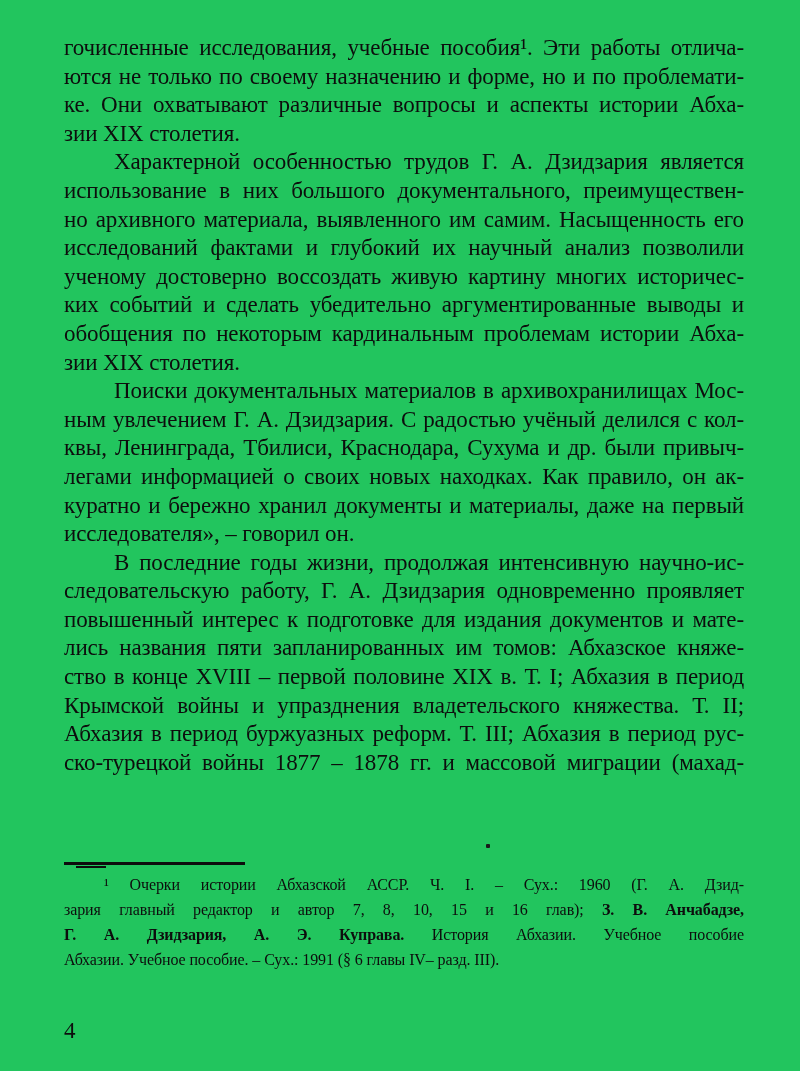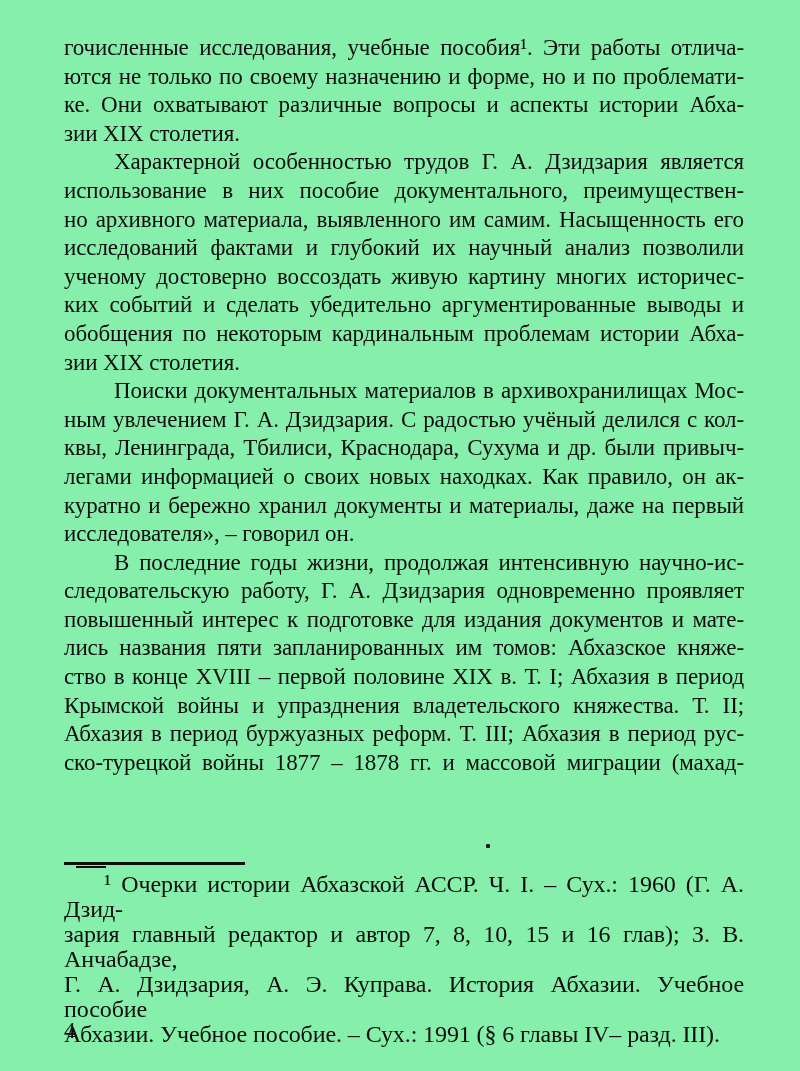--- a/index.html
+++ b/index.html
@@ -4,21 +4,21 @@
 <style>
   html, body {
     margin: 0;
     padding: 0;
     background: #ffffff;
   }
   #book-page {
     position: relative;
     width: 800px;
     height: 1071px;
-    background: #86efac;
+    background: #22c55e;
     color: #0d0d0d;
     font-family: "Liberation Serif", "DejaVu Serif", serif;
     overflow: hidden;
   }
   
   #body-text {
     position: absolute;
     left: 64px;
     top: 34px;
     width: 680px;
@@ -62,34 +62,34 @@
     top: 866px;
     width: 30px;
     height: 2px;
     background: #0d0d0d;
   }
   #footnote {
     position: absolute;
     left: 64px;
     top: 872px;
     width: 680px;
-    font-size: 24px;
+    font-size: 16px;
     line-height: 25px;
     letter-spacing: -0.1px;
   }
   .fn-line {
     text-align: justify;
     text-align-last: justify;
   }
   .fn-line.no-just {
     text-align: center;
     text-align-last: left;
   }
   .fn-line.indented { text-indent: 40px; }
-  .fn-bold { font-weight: normal; }
+  .fn-bold { font-weight: bold; }
   
   #page-number {
     position: absolute;
     left: 64px;
     top: 1017px;
     font-size: 23px;
     line-height: 28px;
   }
 </style>
 </head>
@@ -99,21 +99,21 @@
 
   <div id="body-text">
       <div class="para">
         <div class="line">гочисленные исследования, учебные пособия¹. Эти работы отлича-</div>
         <div class="line">ются не только по своему назначению и форме, но и по проблемати-</div>
         <div class="line">ке. Они охватывают различные вопросы и аспекты истории Абха-</div>
         <div class="line no-just">зии XIX столетия.</div>
       </div>
       <div class="para">
         <div class="line indented">Характерной особенностью трудов Г. А. Дзидзария является</div>
-        <div class="line">использование в них пособие документального, преимуществен-</div>
+        <div class="line">использование в них большого документального, преимуществен-</div>
         <div class="line">но архивного материала, выявленного им самим. Насыщенность его</div>
         <div class="line">исследований фактами и глубокий их научный анализ позволили</div>
         <div class="line">ученому достоверно воссоздать живую картину многих историчес-</div>
         <div class="line">ких событий и сделать убедительно аргументированные выводы и</div>
         <div class="line">обобщения по некоторым кардинальным проблемам истории Абха-</div>
         <div class="line no-just">зии  XIX столетия.</div>
       </div>
       <div class="para">
         <div class="line indented">Поиски документальных материалов в архивохранилищах Мос-</div>
         <div class="line">ным увлечением Г. А. Дзидзария. С радостью учёный делился с кол-</div>

